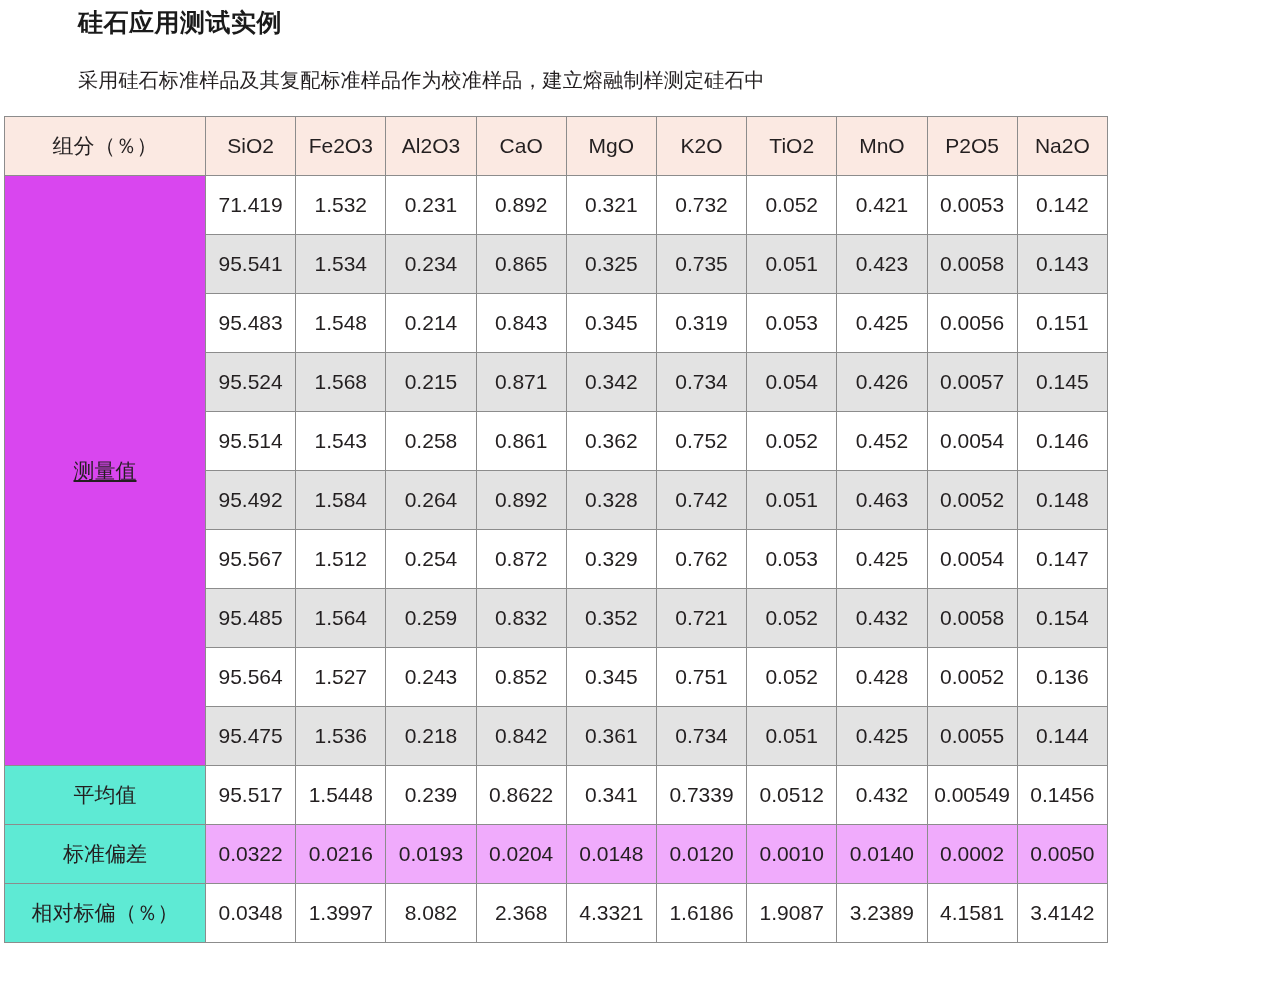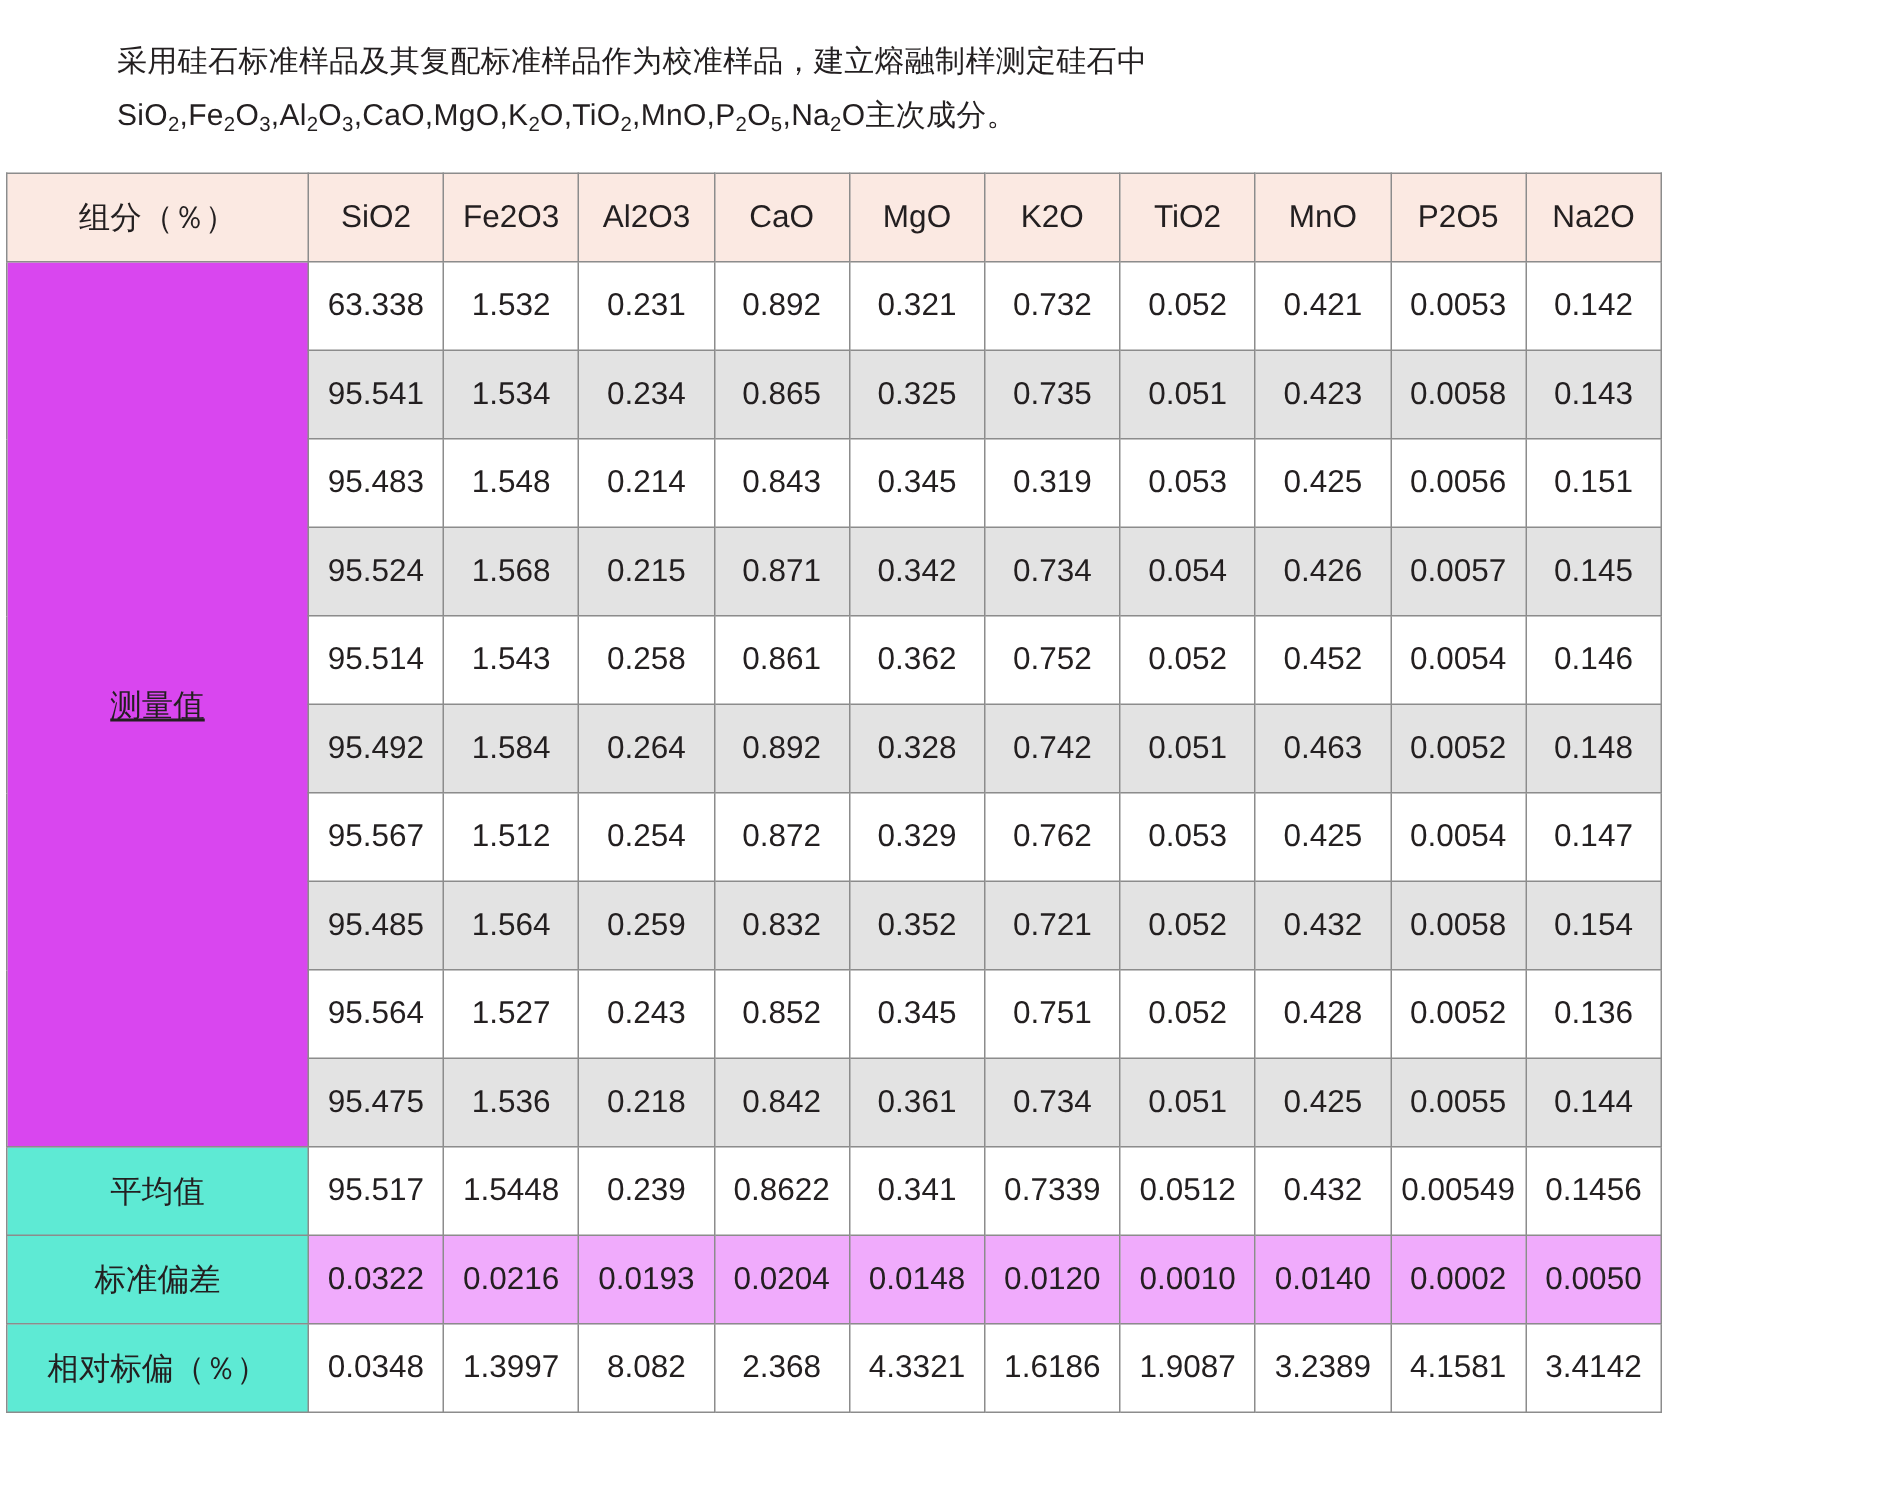--- a/index.html
+++ b/index.html
@@ -92,24 +92,24 @@
   }
   tr.summary.alt td.val {
     background: #f0abfc;
   }
 </style>
 </head>
 <body>
 
 <div class="page">
 
+  <div class="title">硅石应用测试实例</div>
 
   <div class="intro">
     <span class="line">采用硅石标准样品及其复配标准样品作为校准样品，建立熔融制样测定硅石中</span>
-    <span class="line" id="intro-line-2">SiO<sub>2</sub>,Fe<sub>2</sub>O<sub>3</sub>,Al<sub>2</sub>O<sub>3</sub>,CaO,MgO,K<sub>2</sub>O,TiO<sub>2</sub>,MnO,P<sub>2</sub>O<sub>5</sub>,Na<sub>2</sub>O主次成分。</span>
   </div>
 
   <table class="data">
     <thead>
       <tr>
         <th class="hdr first">组分（％）</th>
         <th class="hdr">SiO2</th>
         <th class="hdr">Fe2O3</th>
         <th class="hdr">Al2O3</th>
         <th class="hdr">CaO</th>
@@ -117,21 +117,21 @@
         <th class="hdr">K2O</th>
         <th class="hdr">TiO2</th>
         <th class="hdr">MnO</th>
         <th class="hdr">P2O5</th>
         <th class="hdr">Na2O</th>
       </tr>
     </thead>
     <tbody id="table-body">
         <tr>
           <td class="vlabel" rowspan="10">测量值</td>
-          <td class="val">63.338</td>
+          <td class="val">71.419</td>
           <td class="val">1.532</td>
           <td class="val">0.231</td>
           <td class="val">0.892</td>
           <td class="val">0.321</td>
           <td class="val">0.732</td>
           <td class="val">0.052</td>
           <td class="val">0.421</td>
           <td class="val">0.0053</td>
           <td class="val">0.142</td>
         </tr>

